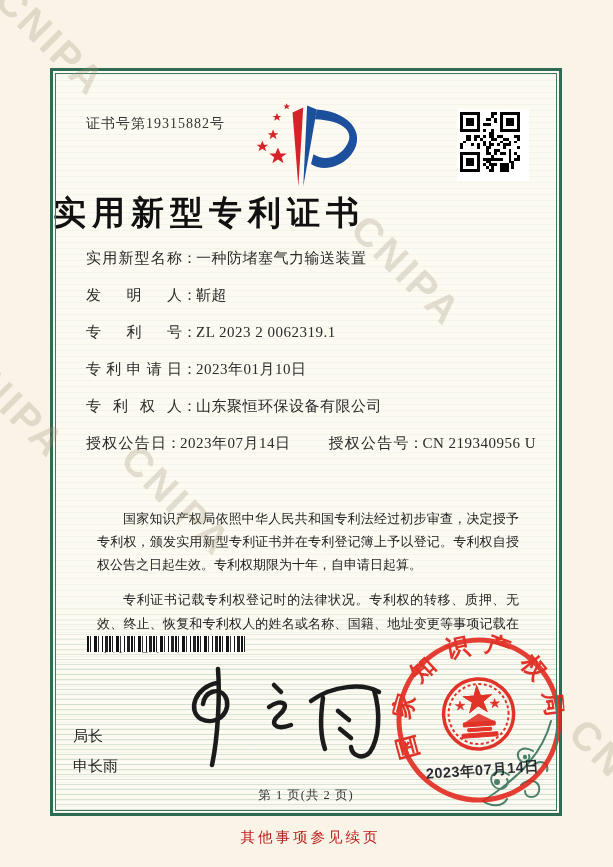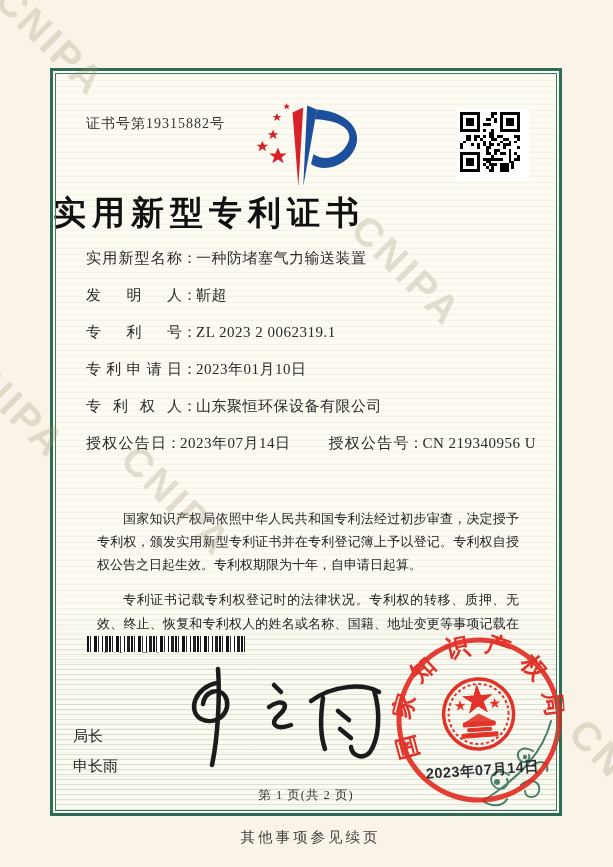--- a/index.html
+++ b/index.html
@@ -65,21 +65,21 @@
   .signer{position:absolute;left:20px;top:622px;font-size:15px;line-height:30px;color:#222;
     font-family:"Liberation Sans","DejaVu Sans",sans-serif;margin-top:28px;}
   .signature-svg{position:absolute;left:118px;top:592px;width:225px;height:115px;}
   
   .seal{position:absolute;left:340px;top:563px;width:172px;height:172px;z-index:4;opacity:0.93;transform:rotate(-4deg);}
   
   .page-indicator{position:absolute;left:0;right:0;top:716px;text-align:center;font-size:12.5px;color:#333;letter-spacing:1px;}
   .flourish{position:absolute;right:4px;bottom:4px;width:92px;height:98px;z-index:2;}
   .footer-note{
     position:absolute;left:8px;right:0;top:828px;text-align:center;z-index:2;
-    font-size:14.5px;letter-spacing:3px;color:#404040;
+    font-size:14.5px;letter-spacing:3px;color:#b91c1c;
   }
 </style>
 </head>
 <body>
 
 <div class="wm" style="left:-18px;top:18px;">CNIPA</div>
 <div class="wm" style="left:338px;top:248px;">CNIPA</div>
 <div class="wm" style="left:-58px;top:380px;">CNIPA</div>
 <div class="wm" style="left:108px;top:478px;">CNIPA</div>
 <div class="wm" style="left:556px;top:752px;">CNIPA</div>

